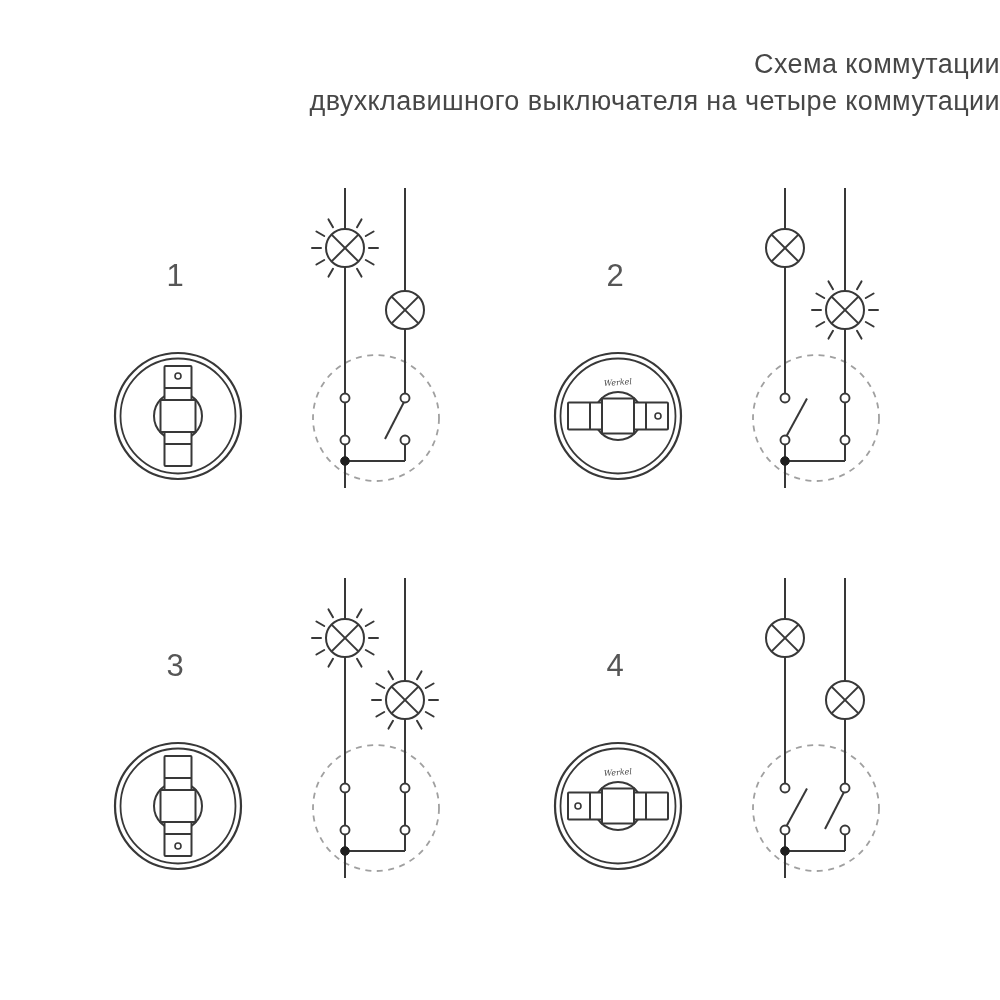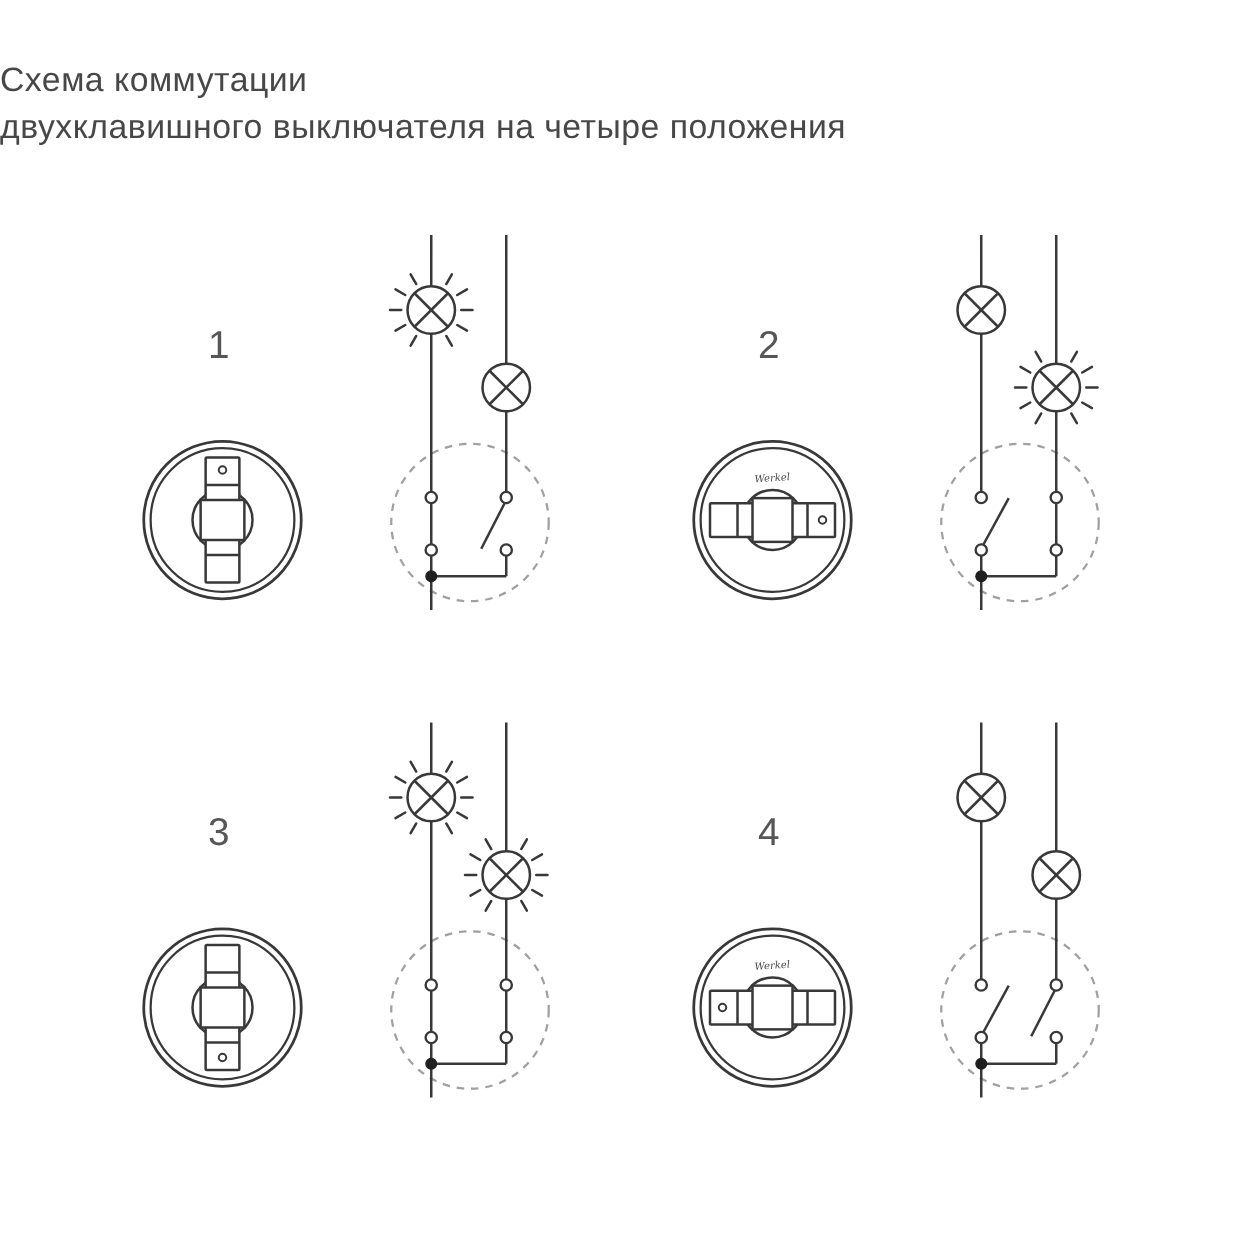--- a/index.html
+++ b/index.html
@@ -1,36 +1,36 @@
 <!DOCTYPE html>
 <html><head>
 <meta charset="utf-8">
 <style>
   html,body{margin:0;padding:0;background:#ffffff;}
   .page{position:relative;width:1000px;height:1000px;background:#ffffff;overflow:hidden;
         font-family:"Liberation Sans", sans-serif;}
-  .title{position:absolute;top:46px;left:0;width:1000px;text-align:left;
+  .title{position:absolute;top:46px;left:0;width:1000px;text-align:right;
          font-size:27px;line-height:37px;font-weight:400;color:#474747;letter-spacing:0.4px;}
   .quadrant{position:absolute;width:420px;height:330px;}
   .q1{left:100px;top:180px;}
   .q2{left:540px;top:180px;}
   .q3{left:100px;top:570px;}
   .q4{left:540px;top:570px;}
   .pos-number{position:absolute;left:45px;top:78px;width:60px;text-align:center;
               font-size:31px;font-weight:400;color:#565656;}
   .position-diagram{position:absolute;left:0;top:0;width:420px;height:330px;}
 </style>
 </head>
 <body>
 
 <div class="page">
 
   <div class="title">
     <span>Схема коммутации</span><br>
-    <span>двухклавишного выключателя на четыре положения</span>
+    <span>двухклавишного выключателя на четыре коммутации</span>
   </div>
 
   <div class="quadrant q1">
     <div class="pos-number">1</div>
     <svg class="position-diagram" viewBox="0 0 420 330">
         <g>
           <circle cx="78" cy="236" r="63" fill="none" stroke="#383838" stroke-width="2.2"></circle>
           <circle cx="78" cy="236" r="57.5" fill="none" stroke="#383838" stroke-width="1.8"></circle>
           <circle cx="78" cy="236" r="24" fill="#fff" stroke="#383838" stroke-width="2"></circle>
           <g transform="rotate(0 78 236)">

